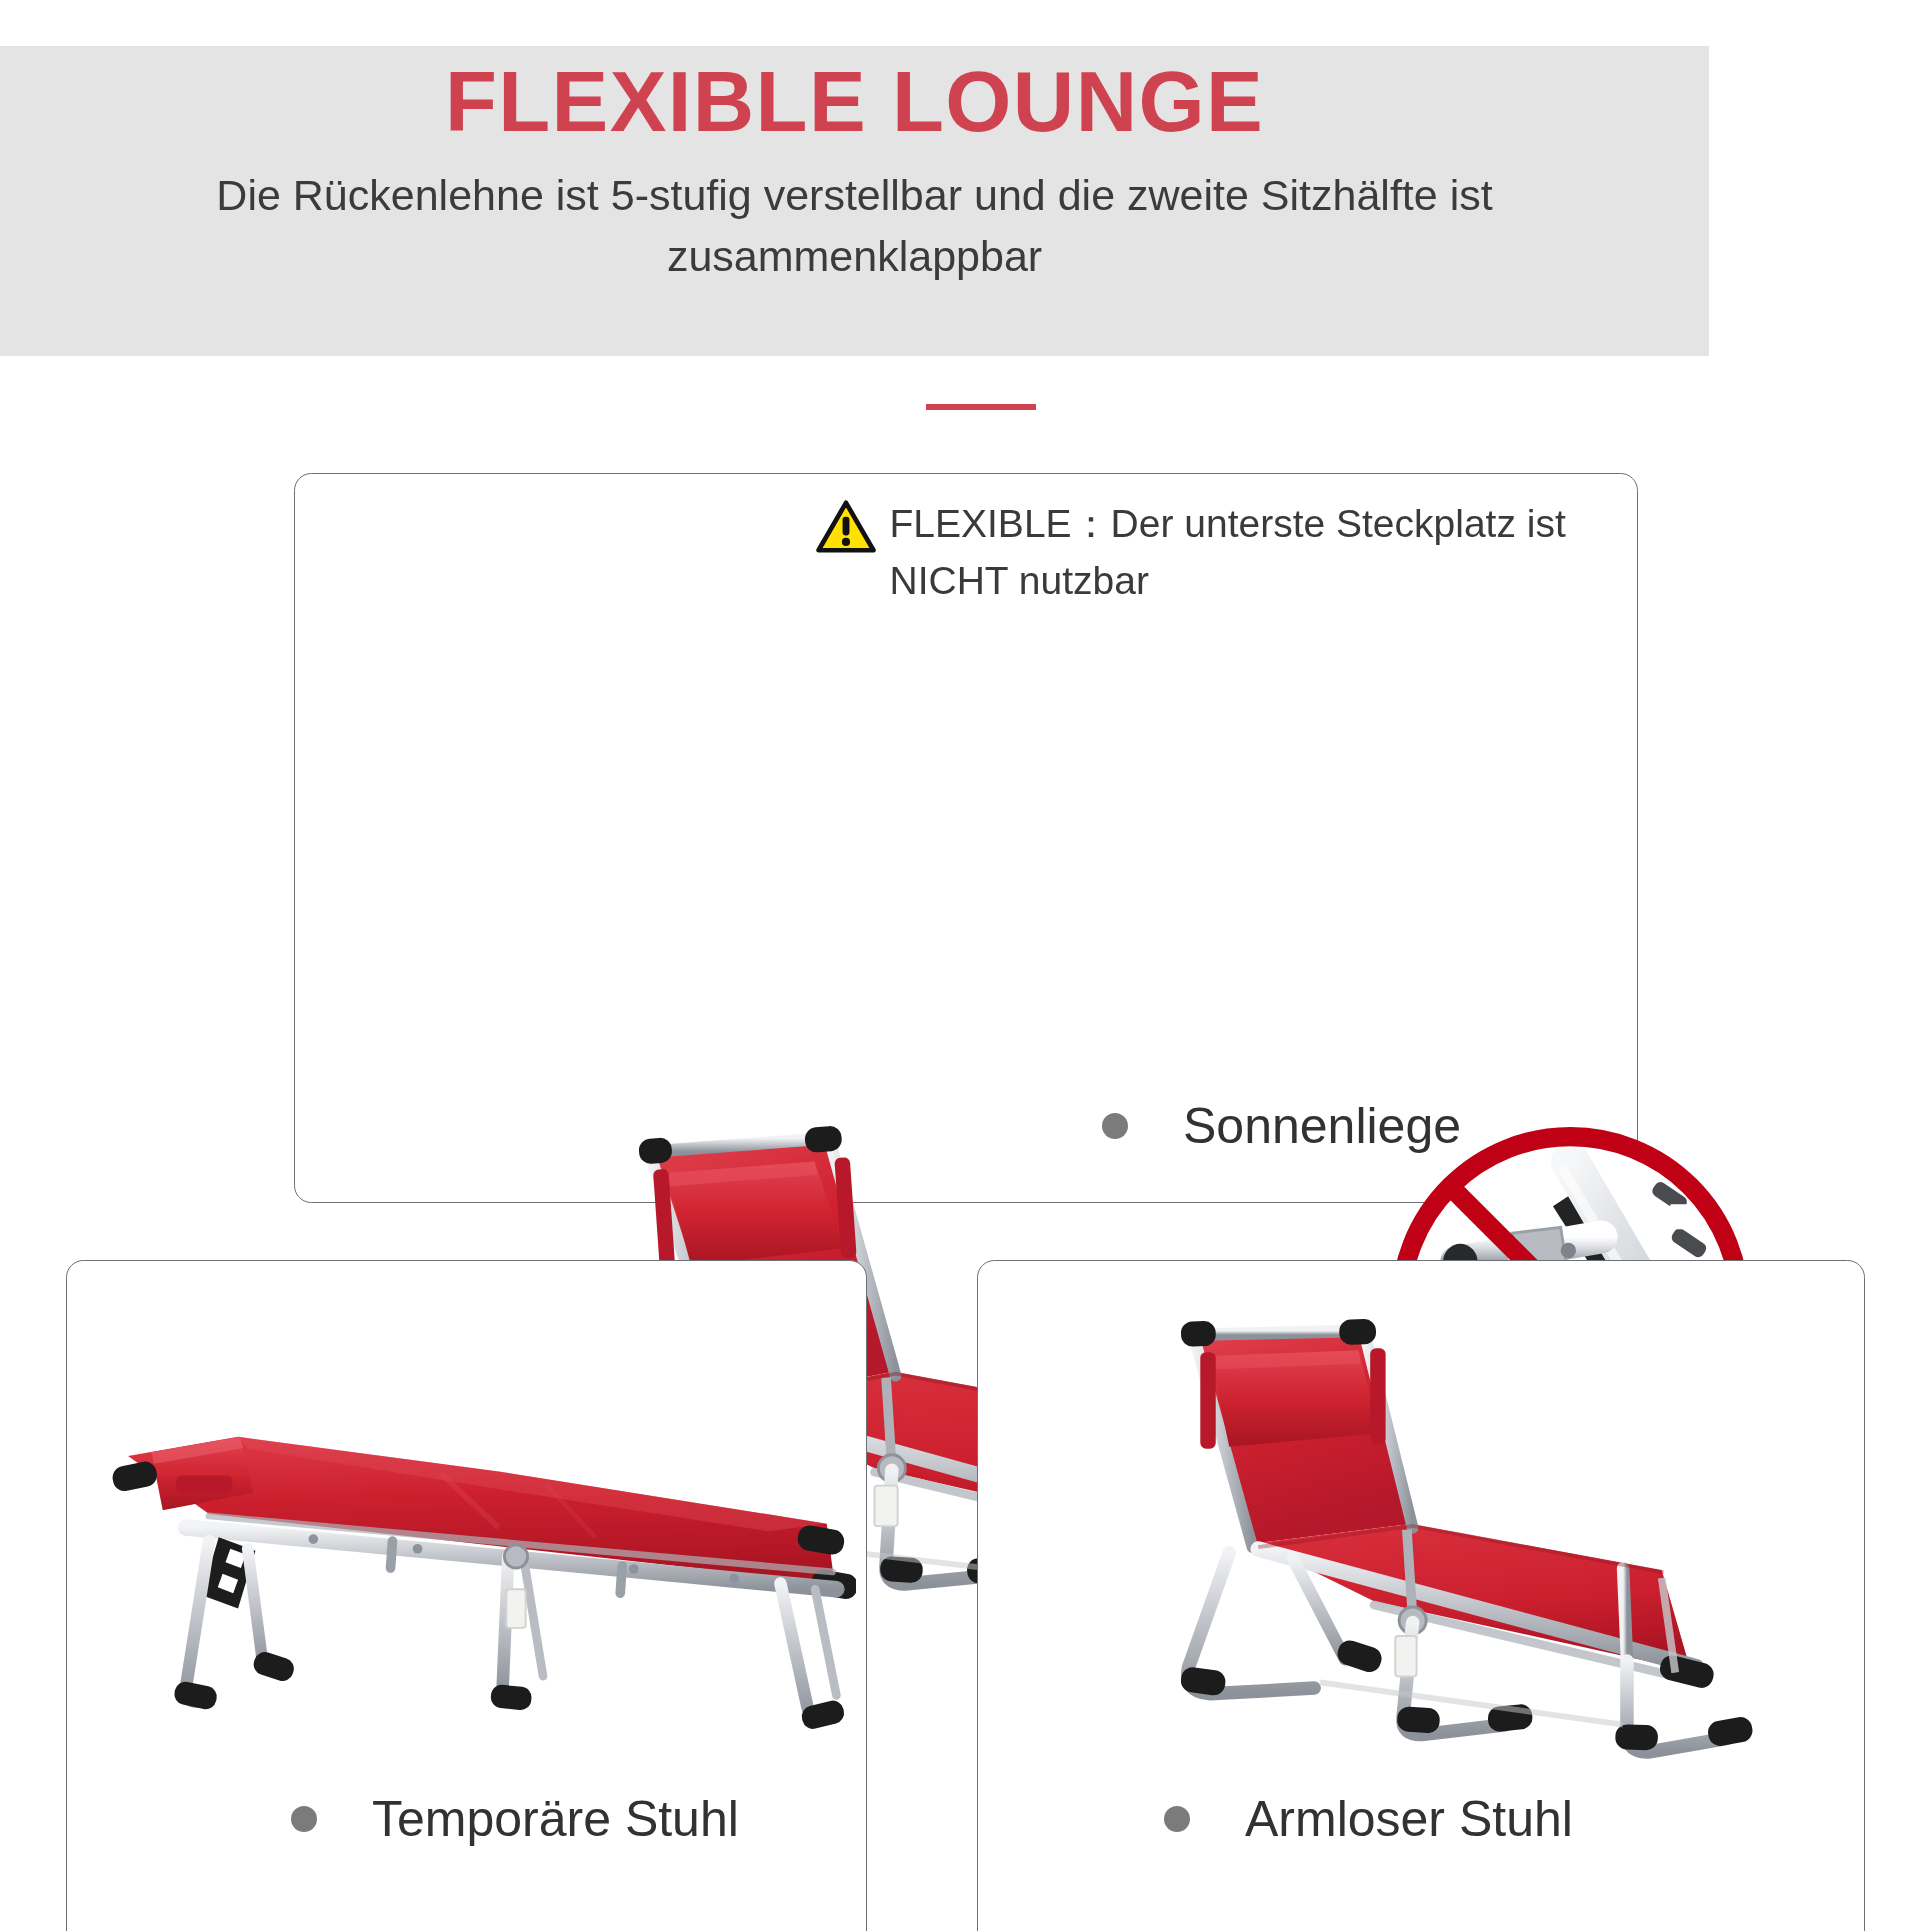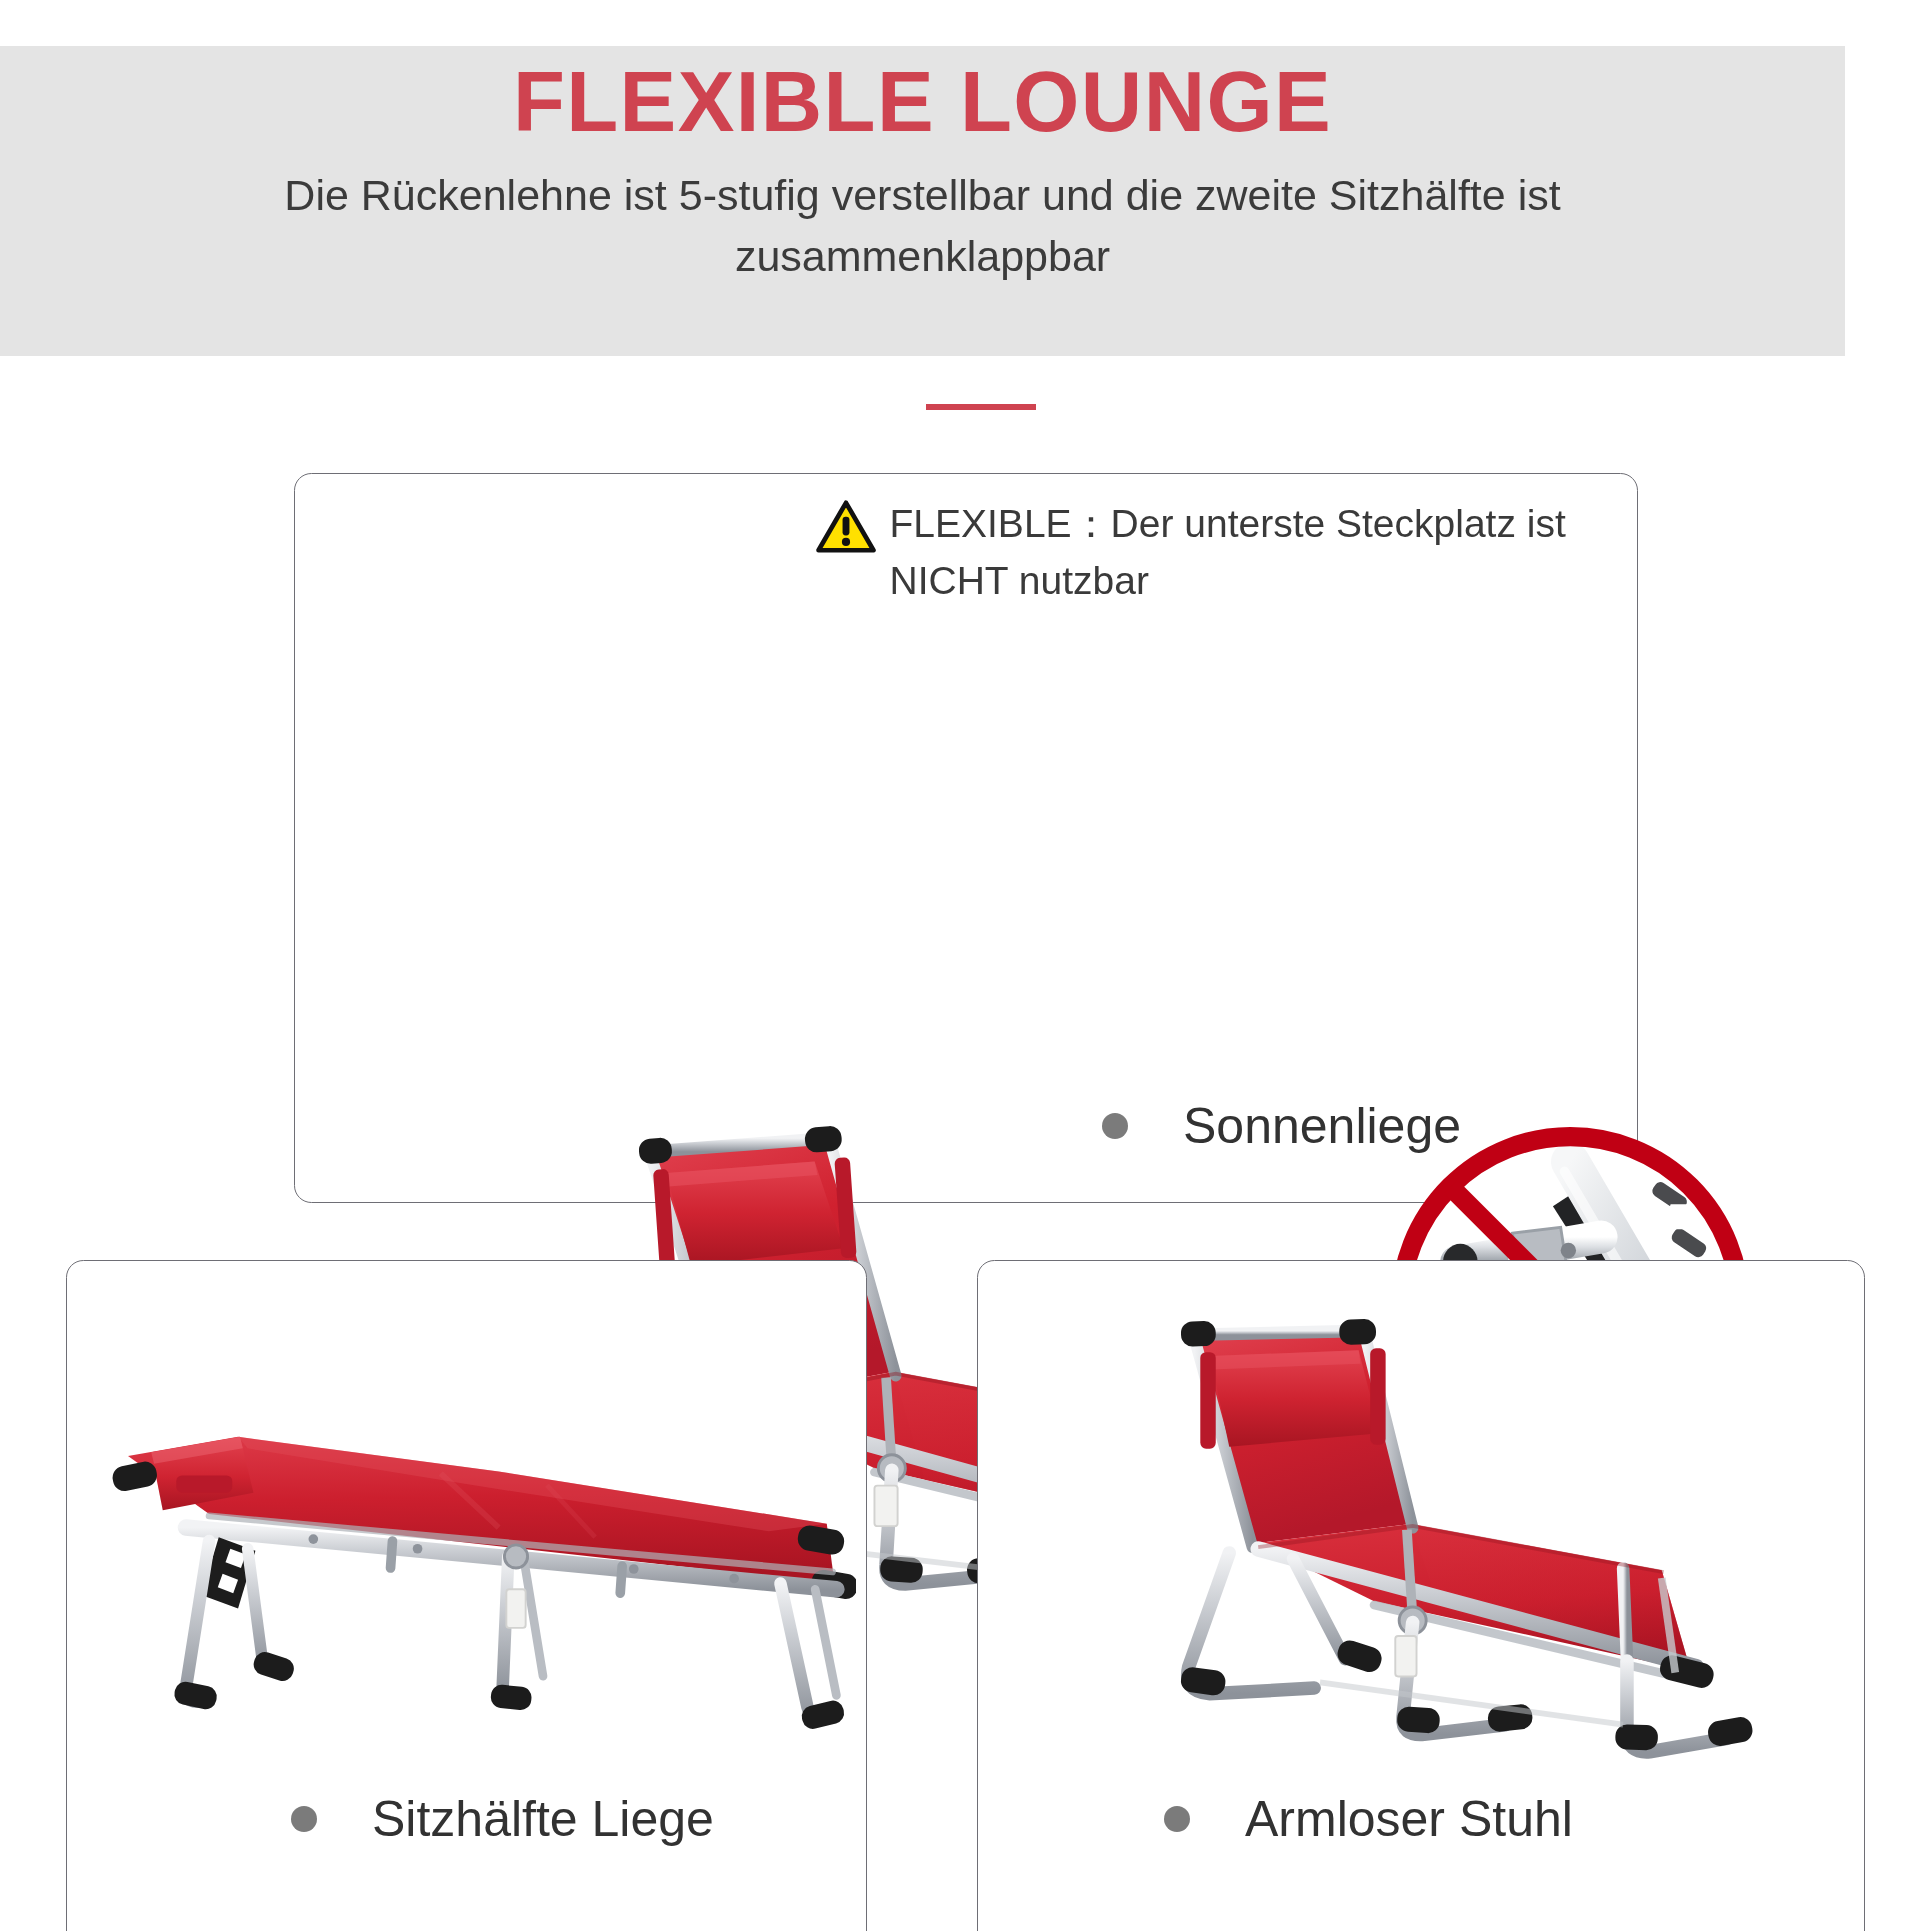--- a/index.html
+++ b/index.html
@@ -8,21 +8,21 @@
     background: #ffffff;
     font-family: "Liberation Sans", sans-serif;
     overflow: hidden;
   }
   .page { position: relative; width: 1931px; height: 1931px; background: #fff; }
 
   
   .header-band {
     position: absolute;
     left: 0; top: 46px;
-    width: 1845px; height: 310px;
+    width: 1709px; height: 310px;
     background: #e4e4e4;
     display: flex;
     flex-direction: column;
     align-items: center;
     justify-content: flex-start;
     padding-top: 9.7px;
   }
   .hero-title {
     font-size: 85px;
     font-weight: 700;
@@ -356,21 +356,21 @@
         <path d="M548 226 L546 254" stroke="#9aa0a7" stroke-width="10" stroke-linecap="round"></path>
 
         <path d="M712 244 L740 372 Q744 388 760 384" stroke="url(#lTube)" stroke-width="13" fill="none" stroke-linecap="round"></path>
         <path d="M748 250 L770 360" stroke="#b9bdc3" stroke-width="9" fill="none" stroke-linecap="round"></path>
         <rect x="734" y="368" width="44" height="24" rx="11" fill="#1c1c1c" transform="rotate(-14 756 380)"></rect>
       </svg>
     </div>
 
     <div class="caption" style="position:absolute; left:224px; top:529px;">
       <span class="cap-dot"></span>
-      <span class="cap-text">Sitzhälfte Liege</span>
+      <span class="cap-text">Temporäre Stuhl</span>
     </div>
   </div>
 
   <div class="card" id="card-right">
 
     <div class="photo" style="position:absolute; left:143px; top:39px; width:676px; height:473px;">
       <svg viewBox="0 0 700 490">
         <defs>
           <linearGradient id="rFab" x1="0" y1="0" x2="0.3" y2="1">
             <stop offset="0%" stop-color="#e0404e"></stop>

